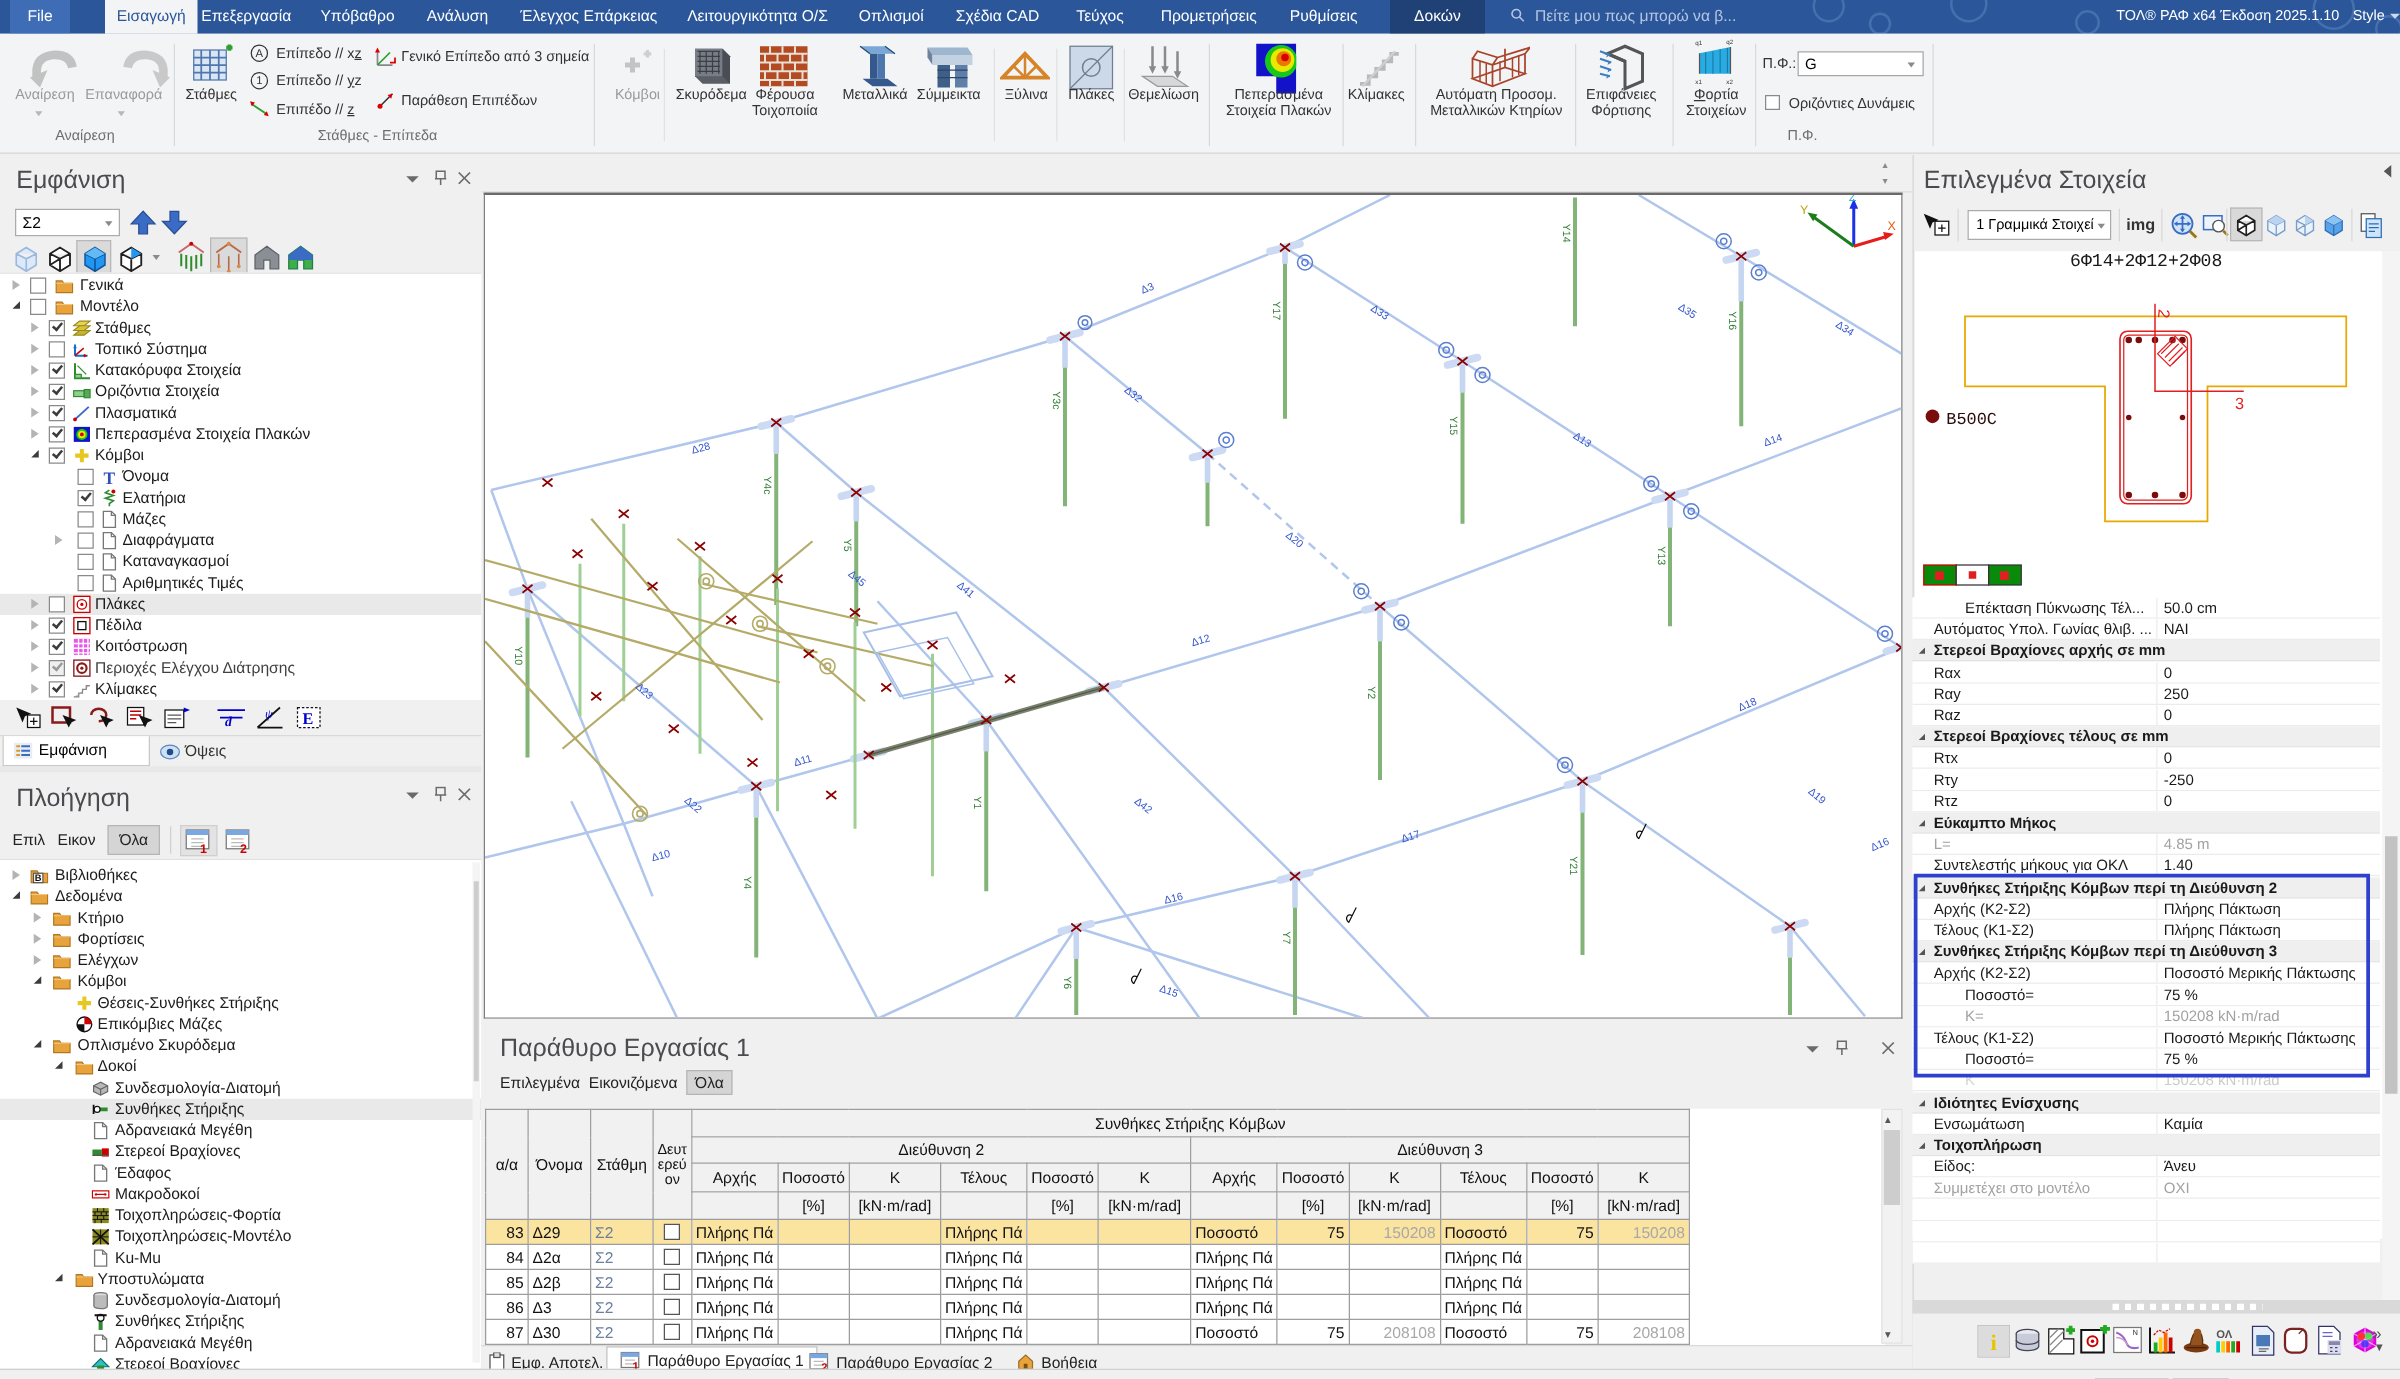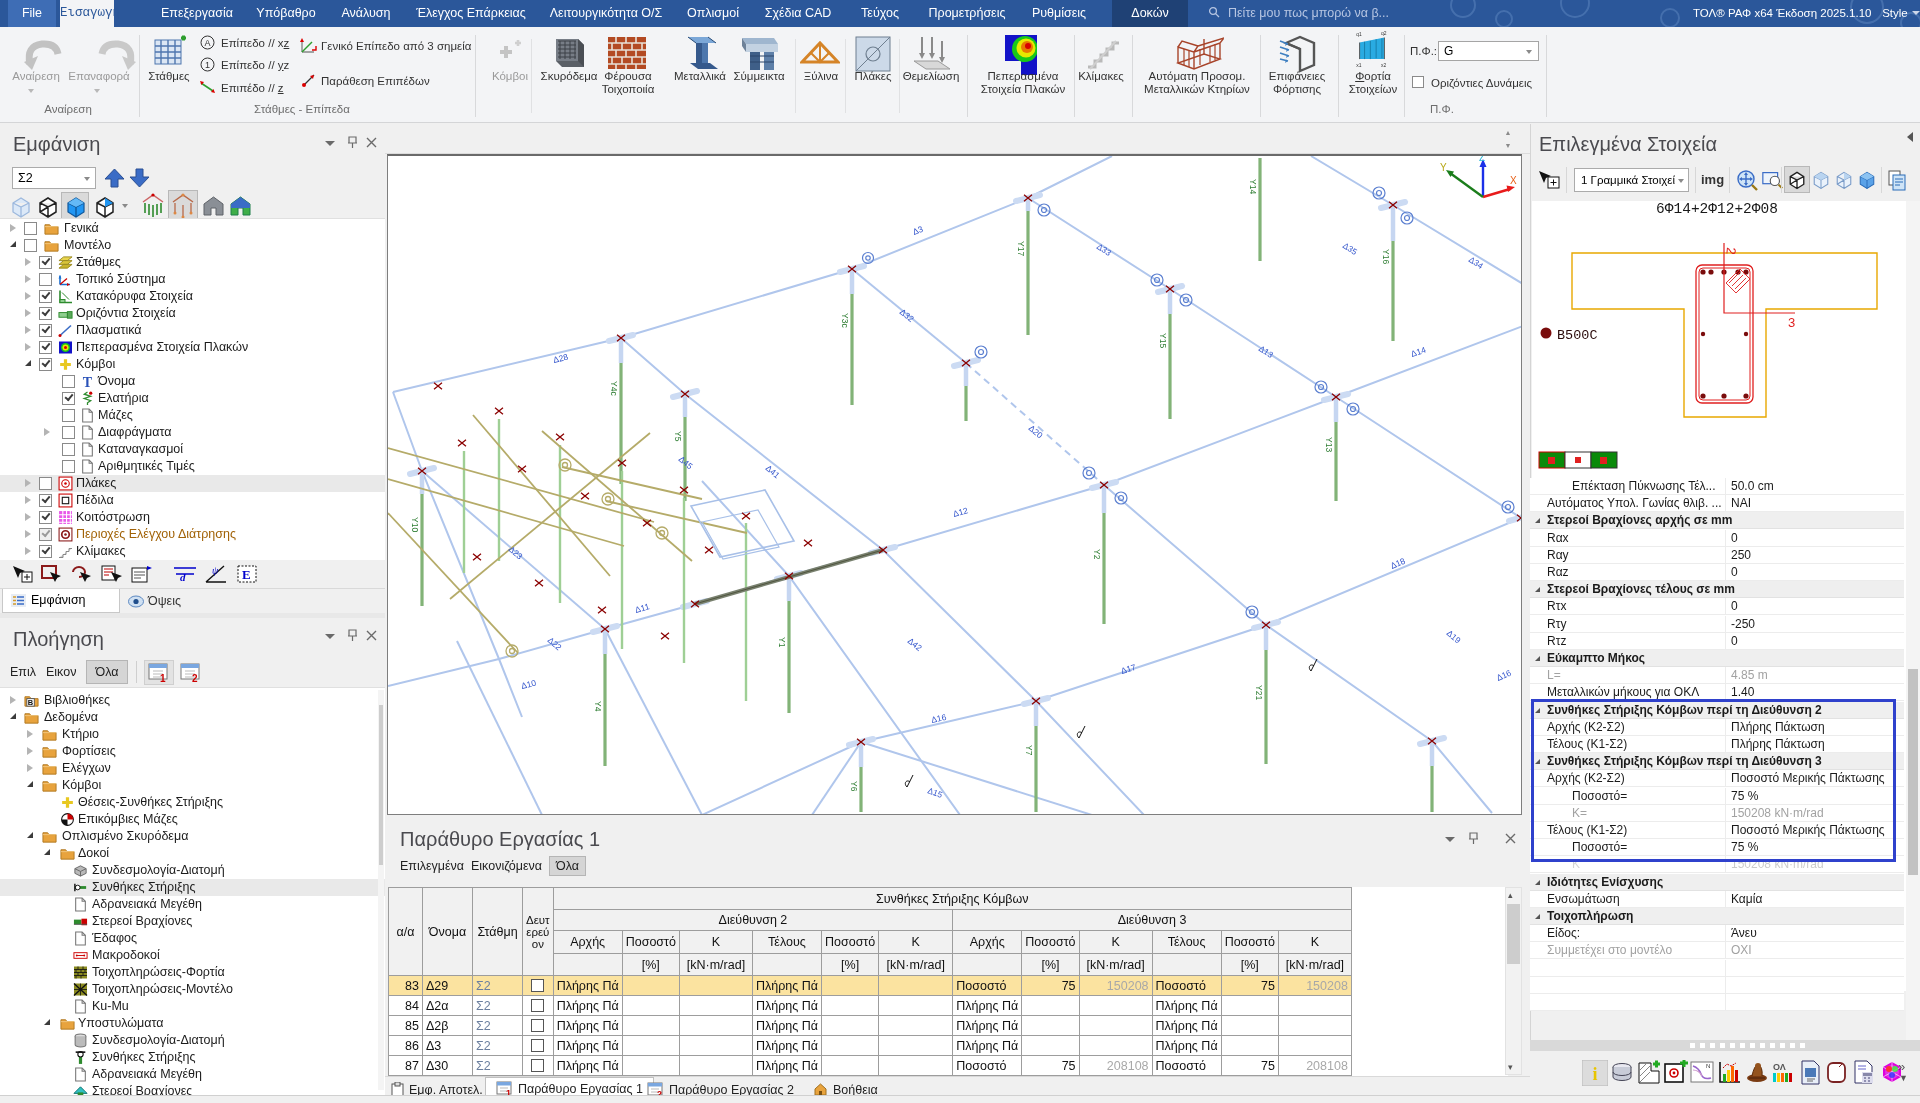--- a/index.html
+++ b/index.html
@@ -50,21 +50,21 @@
 <body>
 
 <div id="menubar">
   <div class="swirl" style="left:1450px;top:-8px;width:26px;height:26px;"></div>
   <div class="swirl" style="left:1495px;top:10px;width:18px;height:18px;"></div>
   <div class="swirl" style="left:1560px;top:-12px;width:30px;height:30px;"></div>
   <div class="swirl" style="left:1660px;top:8px;width:20px;height:20px;"></div>
   <div class="swirl" style="left:1850px;top:-10px;width:34px;height:34px;"></div>
   <div class="swirl" style="left:1900px;top:12px;width:22px;height:22px;"></div>
   <div class="mitem file" style="left:8px;width:48px;">File</div>
-  <div class="mitem active" style="left:60px;width:54px;font-family:Liberation Mono, monospace;">Εισαγωγή</div>
+  <div class="mitem active" style="left:84px;width:74px;">Εισαγωγή</div>
   <div class="mitem" style="left:150px;width:94px;">Επεξεργασία</div>
   <div class="mitem" style="left:247px;width:78px;">Υπόβαθρο</div>
   <div class="mitem" style="left:329px;width:74px;">Ανάλυση</div>
   <div class="mitem" style="left:407px;width:128px;">Έλεγχος Επάρκειας</div>
   <div class="mitem" style="left:539px;width:134px;text-align:center;">Λειτουργικότητα Ο/Σ</div>
   <div class="mitem" style="left:677px;width:72px;">Οπλισμοί</div>
   <div class="mitem" style="left:753px;width:90px;">Σχέδια CAD</div>
   <div class="mitem" style="left:847px;width:66px;">Τεύχος</div>
   <div class="mitem" style="left:917px;width:100px;">Προμετρήσεις</div>
   <div class="mitem" style="left:1021px;width:76px;">Ρυθμίσεις</div>
@@ -474,21 +474,21 @@
     </div>
 <div class="treerow" style="left:0;top:290px;width:321px;padding-left:27px;">
       <span class="exp" style="left:25px;"></span>
       <span class="chk c" style="left:39px;"></span>
       <svg class="ticon" style="left:58px" width="14" height="14" viewBox="0 0 14 14">
         <rect x="1" y="1" width="12" height="12" fill="#e858e8"></rect>
         <path d="M1 4.5 h12 M1 8 h12 M1 11.5 h12 M4.5 1 v12 M8 1 v12 M11.5 1 v12" stroke="#fff" stroke-width="1"></path>
       </svg>
       <span style="position:absolute;left:76px;top:0;">Κοιτόστρωση</span>
     </div>
-<div class="treerow" style="left:0;top:307px;width:385px;color:#a16207;">
+<div class="treerow" style="left:0;top:307px;width:385px;color:#404040;">
       <span class="exp" style="left:25px;"></span>
       <span class="chk c g" style="left:39px;"></span>
       <svg class="ticon" style="left:58px" width="14" height="14" viewBox="0 0 14 14">
         <rect x="1" y="1" width="12" height="12" fill="#fff" stroke="#8b1a1a"></rect>
         <circle cx="7" cy="7" r="3.5" fill="none" stroke="#8b1a1a" stroke-width="1.6"></circle>
         <circle cx="7" cy="7" r="1.2" fill="#8b1a1a"></circle>
       </svg>
       <span style="position:absolute;left:76px;top:0;">Περιοχές Ελέγχου Διάτρησης</span>
     </div>
 <div class="treerow" style="left:0;top:324px;width:385px;">
@@ -1411,21 +1411,21 @@
       <span style="position:absolute;left:5px;top:6px;width:0;height:0;border-left:5px solid transparent;border-bottom:5px solid #555;"></span>
       <span class="lab" style="left:17px;">Εύκαμπτο Μήκος</span>
     </div>
     <div class="prow" style="top:189px;">
       <span class="vline"></span>
       <span class="lab" style="left:17px;color:#a2a2a2;">L=</span>
       <span class="val" style="color:#a2a2a2;">4.85 m</span>
     </div>
     <div class="prow" style="top:206px;">
       <span class="vline"></span>
-      <span class="lab" style="left:17px;">Μεταλλικών μήκους για ΟΚΛ</span>
+      <span class="lab" style="left:17px;">Συντελεστής μήκους για ΟΚΛ</span>
       <span class="val" style="">1.40</span>
     </div>
     <div class="prow psec" style="top:224px;">
       <span style="position:absolute;left:5px;top:6px;width:0;height:0;border-left:5px solid transparent;border-bottom:5px solid #555;"></span>
       <span class="lab" style="left:17px;">Συνθήκες Στήριξης Κόμβων περί τη Διεύθυνση 2</span>
     </div>
     <div class="prow" style="top:241px;">
       <span class="vline"></span>
       <span class="lab" style="left:17px;">Αρχής (Κ2-Σ2)</span>
       <span class="val" style="">Πλήρης Πάκτωση</span>

